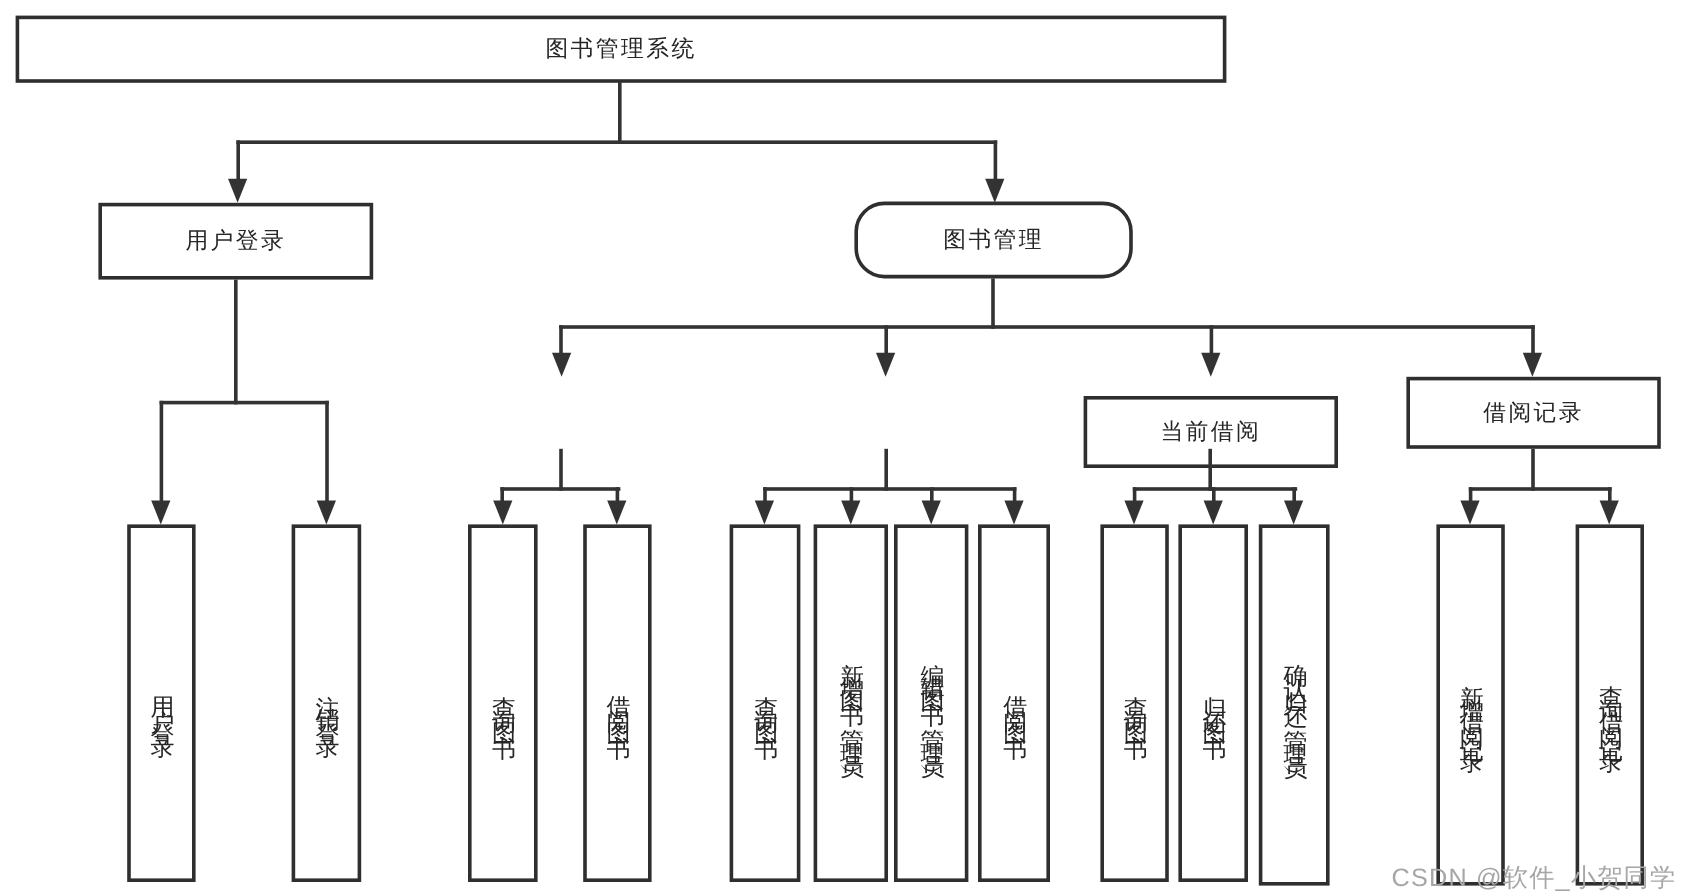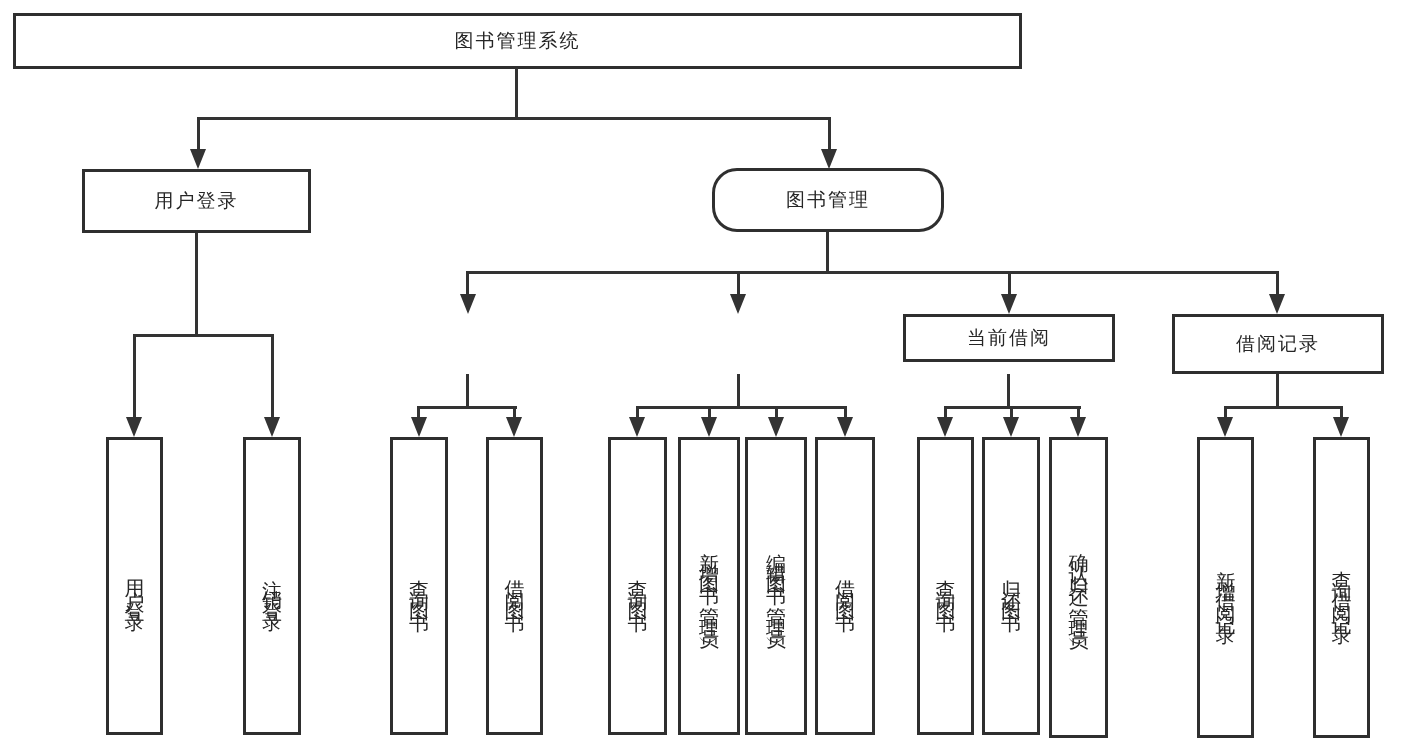--- a/index.html
+++ b/index.html
@@ -46,21 +46,21 @@
   <div class="node" style="left:82px; top:169px; width:229px; height:64px;">
     <span>用户登录</span>
   </div>
 
   <div class="node" style="left:712px; top:168px; width:232px; height:64px;border-radius:25px;">
     <span>图书管理</span>
   </div>
 
 
 
-  <div class="node" style="left:903px; top:314px; width:212px; height:48px;">
+  <div class="node" style="left:903px; top:330px; width:212px; height:60px;">
     <span>当前借阅</span>
   </div>
 
   <div class="node" style="left:1172px; top:314px; width:212px; height:60px;">
     <span>借阅记录</span>
   </div>
 
   <div class="leaf" style="left:106px; width:57px;">
     <span class="vtext">用户登录</span>
   </div>
@@ -157,14 +157,15 @@
   <div class="vline" style="left:1077px; top:406px; height:13px;"></div>
   <div class="arrow" style="left:1070px; top:417px;"></div>
 
   <div class="vline" style="left:1276px; top:374px; height:35px;"></div>
   <div class="hline" style="left:1224px; top:406px; width:119px;"></div>
   <div class="vline" style="left:1224px; top:406px; height:13px;"></div>
   <div class="arrow" style="left:1217px; top:417px;"></div>
   <div class="vline" style="left:1340px; top:406px; height:13px;"></div>
   <div class="arrow" style="left:1333px; top:417px;"></div>
 
+  <div class="watermark">CSDN @软件_小贺同学</div>
 
 </div>
 
 </body></html>

